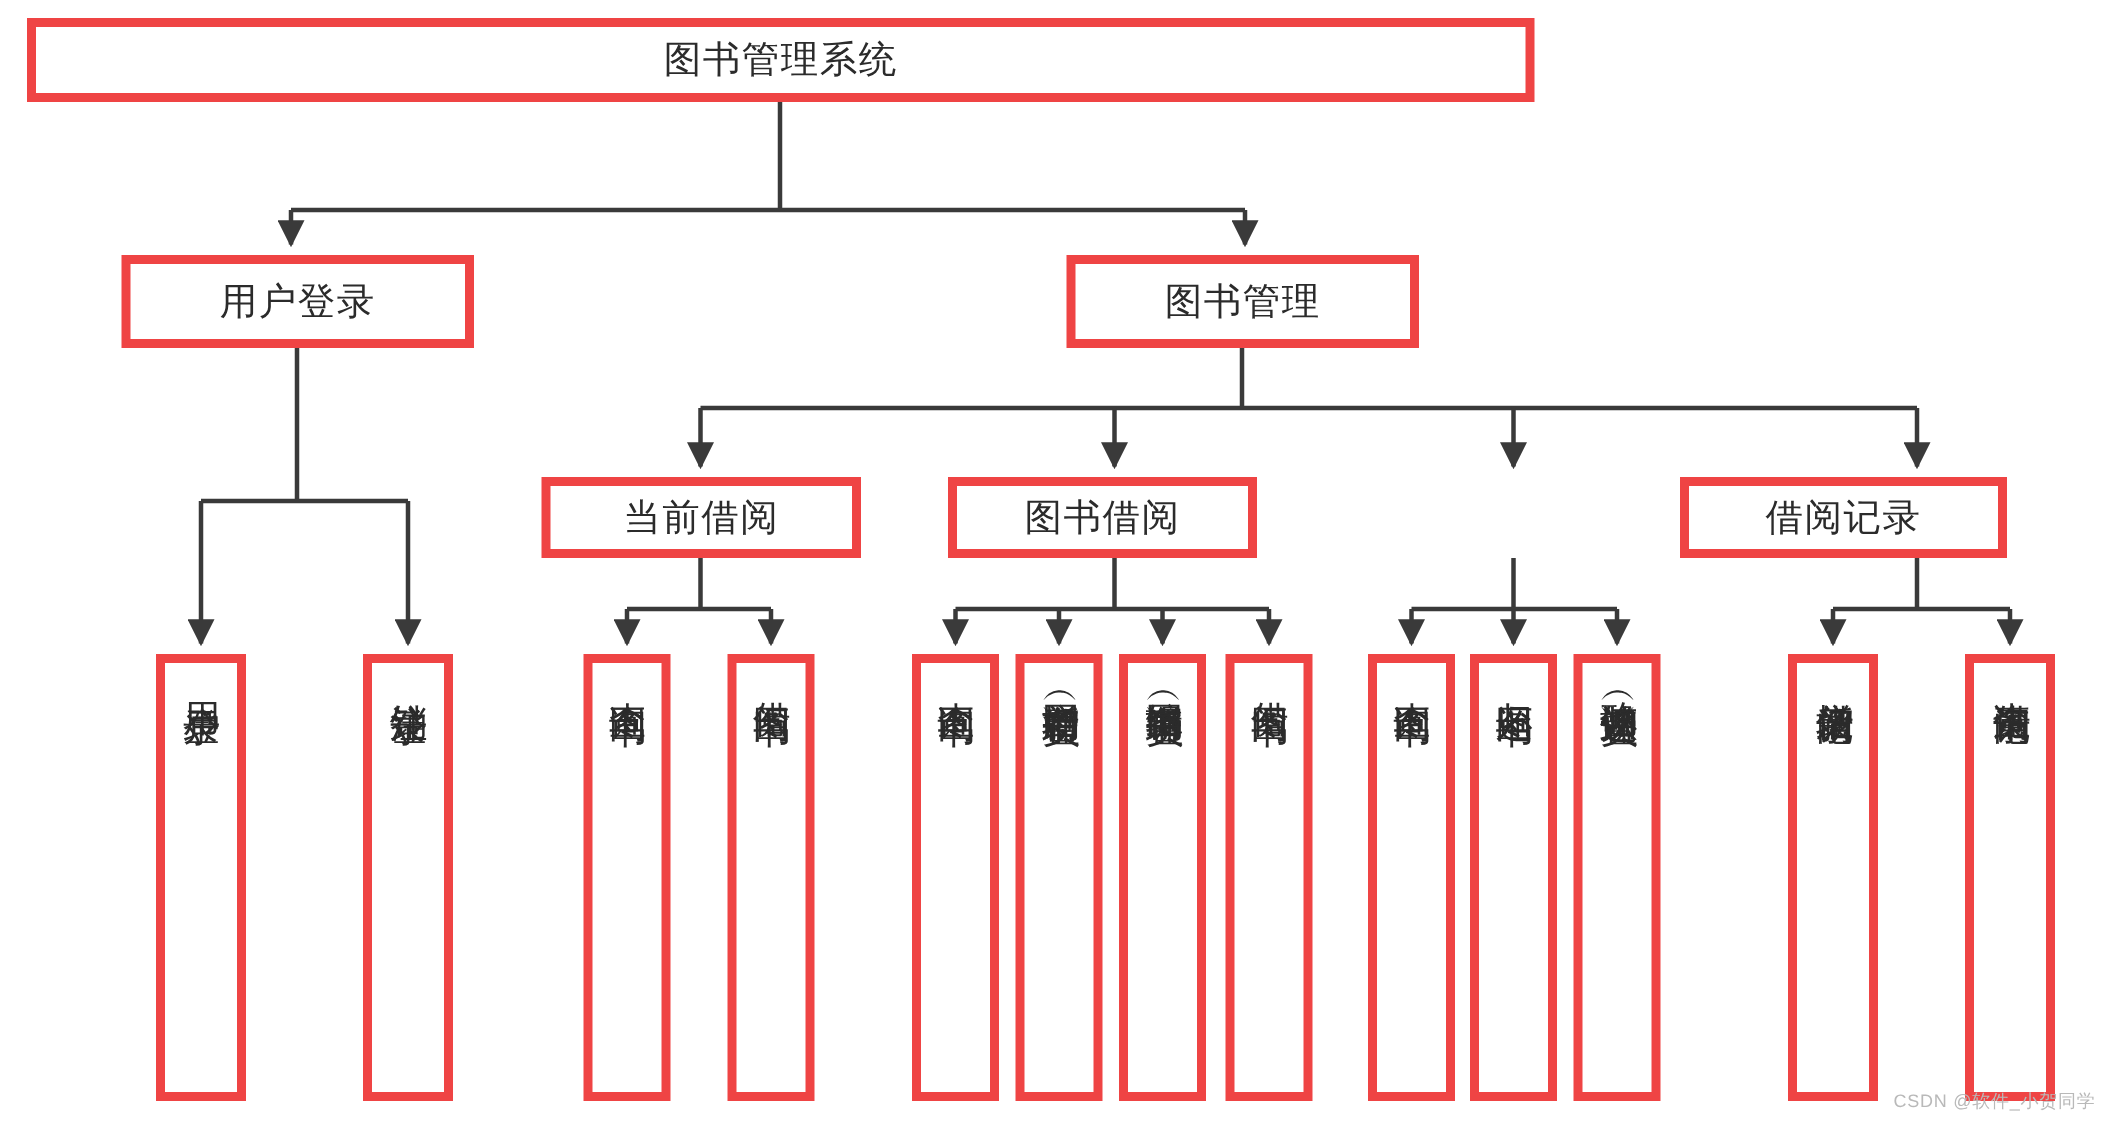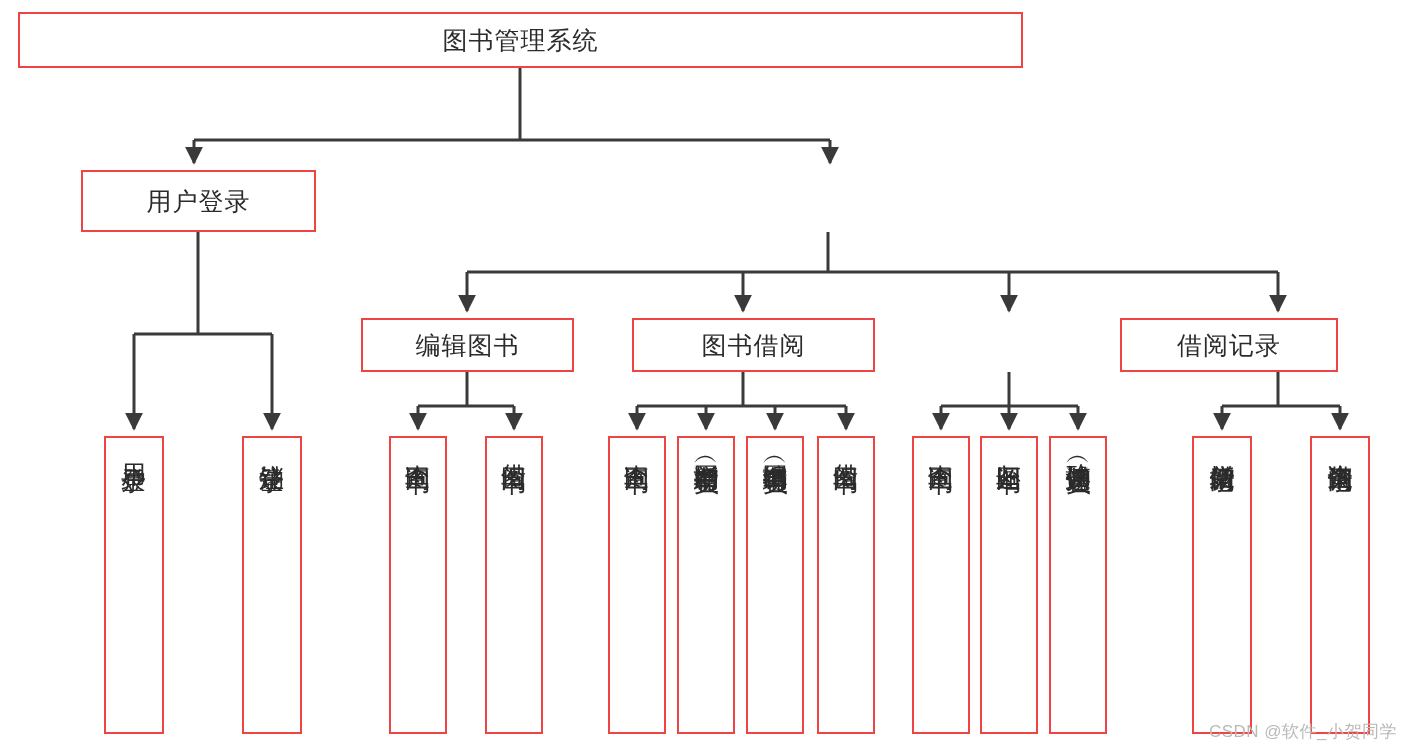--- a/index.html
+++ b/index.html
@@ -10,21 +10,21 @@
     font-family:"Liberation Sans","DejaVu Sans",sans-serif;
     overflow:hidden;
   }
   #canvas{position:relative;width:1405px;height:747px;}
   svg#wires{position:absolute;left:0;top:0;width:1405px;height:747px;}
 
   .node{
     position:absolute;
     box-sizing:border-box;
     background:#ffffff;
-    border:2px solid #ef4444;
+    border:6px solid #ef4444;
     display:flex;
     align-items:center;
     justify-content:center;
     color:#2b2b2b;
   }
   .node.h span{
     font-size:25px;
     letter-spacing:1px;
     line-height:1;
     white-space:nowrap;
@@ -40,21 +40,21 @@
     font-size:25px;
     line-height:1.28;
     letter-spacing:2px;
     white-space:nowrap;
   }
   .node.v.tall span{line-height:1.18;letter-spacing:1px;}
 
   #watermark{
     position:absolute;
     right:8px;bottom:4px;
-    font-size:17px;
+    font-size:12px;
     color:#b9b9b9;
     white-space:nowrap;
     letter-spacing:0.5px;
   }
 </style>
 </head>
 <body>
 
 <div id="canvas">
 
@@ -109,25 +109,28 @@
     </g>
   </svg>
 
   <div class="node h" style="left:18px;top:12px;width:1005px;height:56px;">
     <span>图书管理系统</span>
   </div>
 
   <div class="node h" style="left:81px;top:170px;width:235px;height:62px;">
     <span>用户登录</span>
   </div>
+  <div class="node h" style="left:711px;top:170px;width:235px;height:62px;">
+    <span>图书管理</span>
+  </div>
 
   <div class="node h" style="left:361px;top:318px;width:213px;height:54px;">
-    <span>编辑图书</span>
+    <span>当前借阅</span>
   </div>
-  <div class="node h" style="left:632px;top:318px;width:243px;height:54px;">
+  <div class="node h" style="left:632px;top:318px;width:206px;height:54px;">
     <span>图书借阅</span>
   </div>
   <div class="node h" style="left:1120px;top:318px;width:218px;height:54px;">
     <span>借阅记录</span>
   </div>
 
   <div class="node v" style="left:104px;top:436px;width:60px;height:298px;">
     <span>用户登录</span>
   </div>
   <div class="node v" style="left:242px;top:436px;width:60px;height:298px;">

